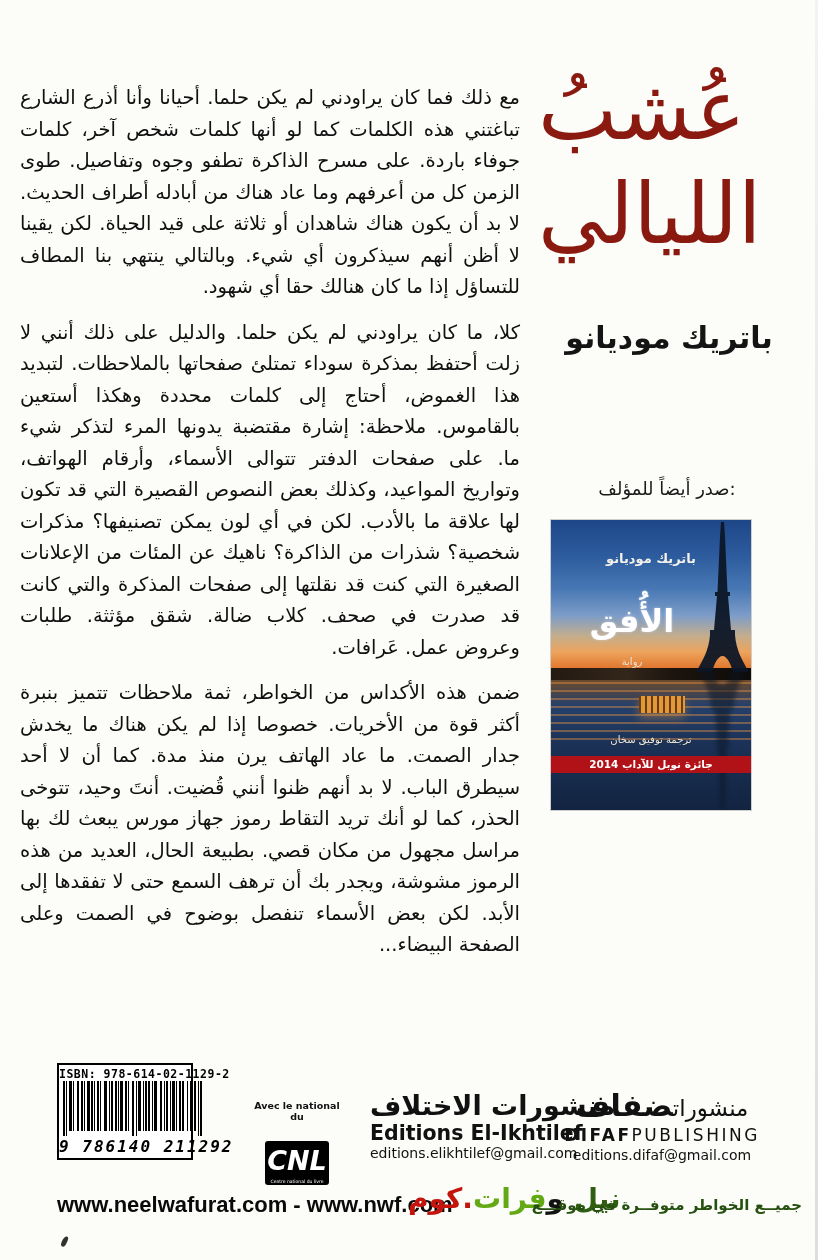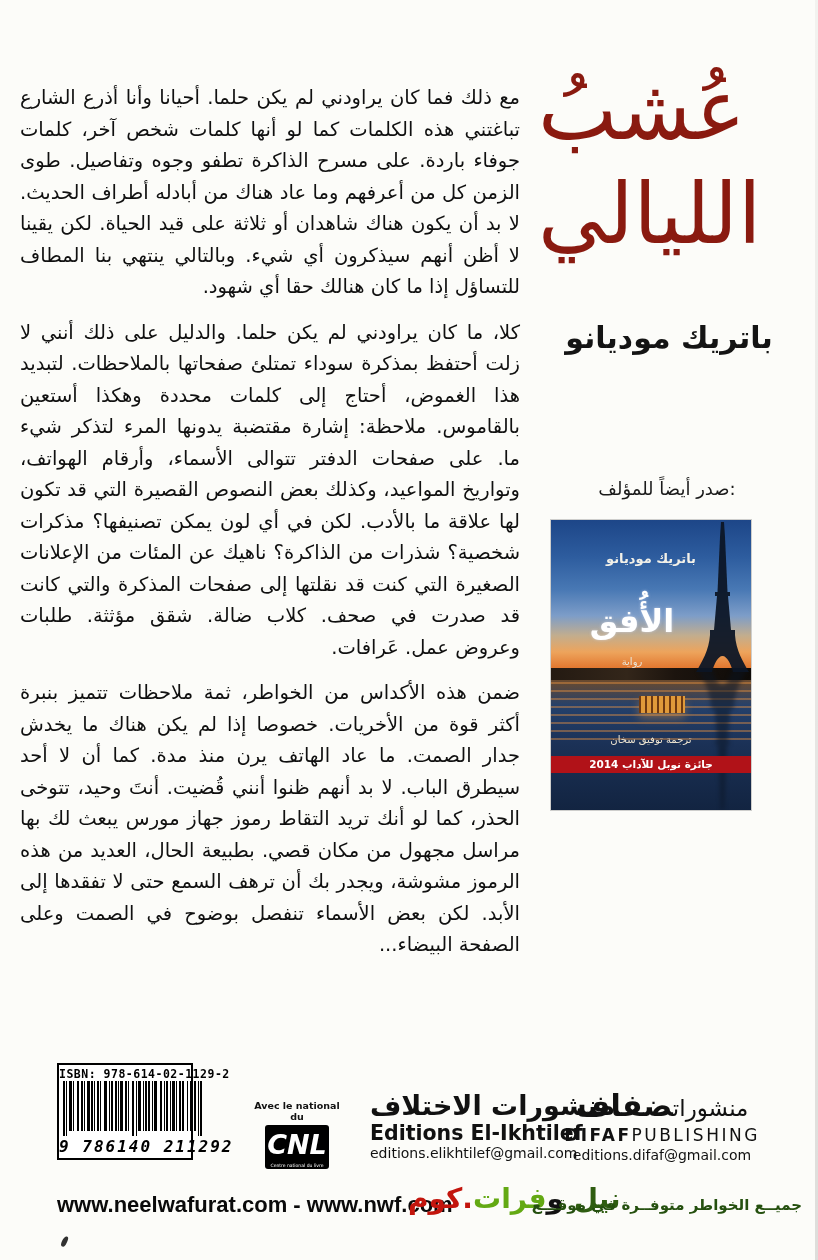--- a/index.html
+++ b/index.html
@@ -48,21 +48,21 @@
   .excerpt p{margin:0 0 14px 0;}
   
   .barcode-box{position:absolute;left:57px;top:1063px;width:136px;height:97px;background:#fff;
       border:2px solid #000;box-sizing:border-box;text-align:center;}
   .isbn-label{font-family:"DejaVu Sans Mono",monospace;font-size:11.5px;font-weight:bold;
       letter-spacing:.5px;margin-top:2px;white-space:nowrap;}
   .isbn-digits{font-family:"DejaVu Sans Mono",monospace;font-size:16px;font-weight:bold;
       letter-spacing:2px;margin-top:-3px;white-space:nowrap;font-style:italic;}
   .cnl{position:absolute;left:250px;top:1100px;width:94px;text-align:center;}
   .cnl-support{font-size:9.5px;font-weight:bold;color:#111;}
-  .cnl-box{position:relative;width:64px;height:44px;margin:3px auto 0;background:#000;border-radius:3px;}
+  .cnl-box{position:relative;width:64px;height:44px;margin:19px auto 0;background:#000;border-radius:3px;}
   .cnl-acronym{color:#fff;font-size:27px;font-weight:bold;line-height:40px;font-style:italic;}
   .cnl-sub{position:absolute;bottom:1px;left:0;width:100%;color:#fff;font-size:5px;transform:scale(.9);}
   .pub{position:absolute;text-align:center;color:#111;}
   .pub-elikhtilef{left:370px;top:1090px;width:186px;}
   .pub-difaf{left:560px;top:1090px;width:204px;}
   .pub-arabic{font-size:27px;font-weight:bold;line-height:32px;white-space:nowrap;}
   .pub-arabic .thin{font-size:23px;font-weight:normal;}
   .pub-arabic .fat{font-size:30px;font-weight:bold;}
   .pub-latin{font-size:20.5px;font-weight:bold;line-height:22px;white-space:nowrap;}
   .pub-latin-difaf{font-size:17px;line-height:22px;letter-spacing:2.5px;white-space:nowrap;}

